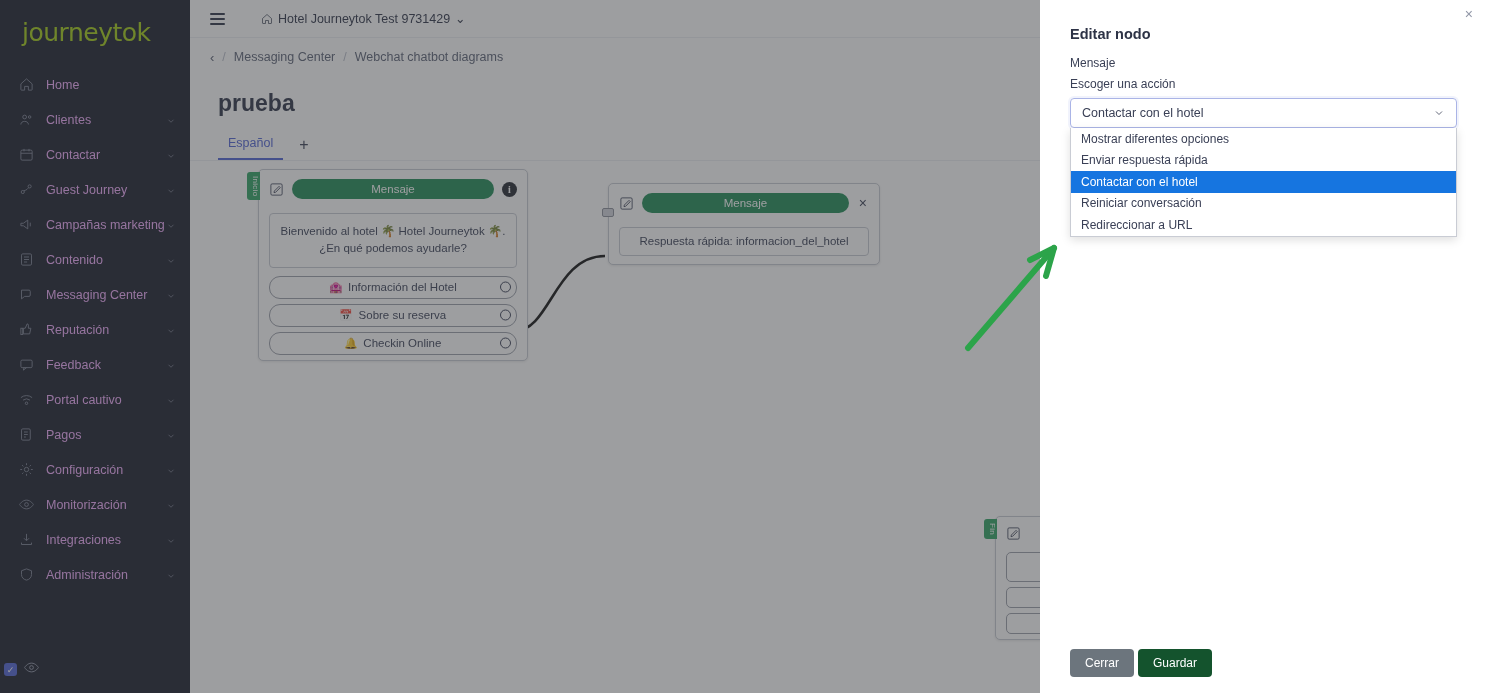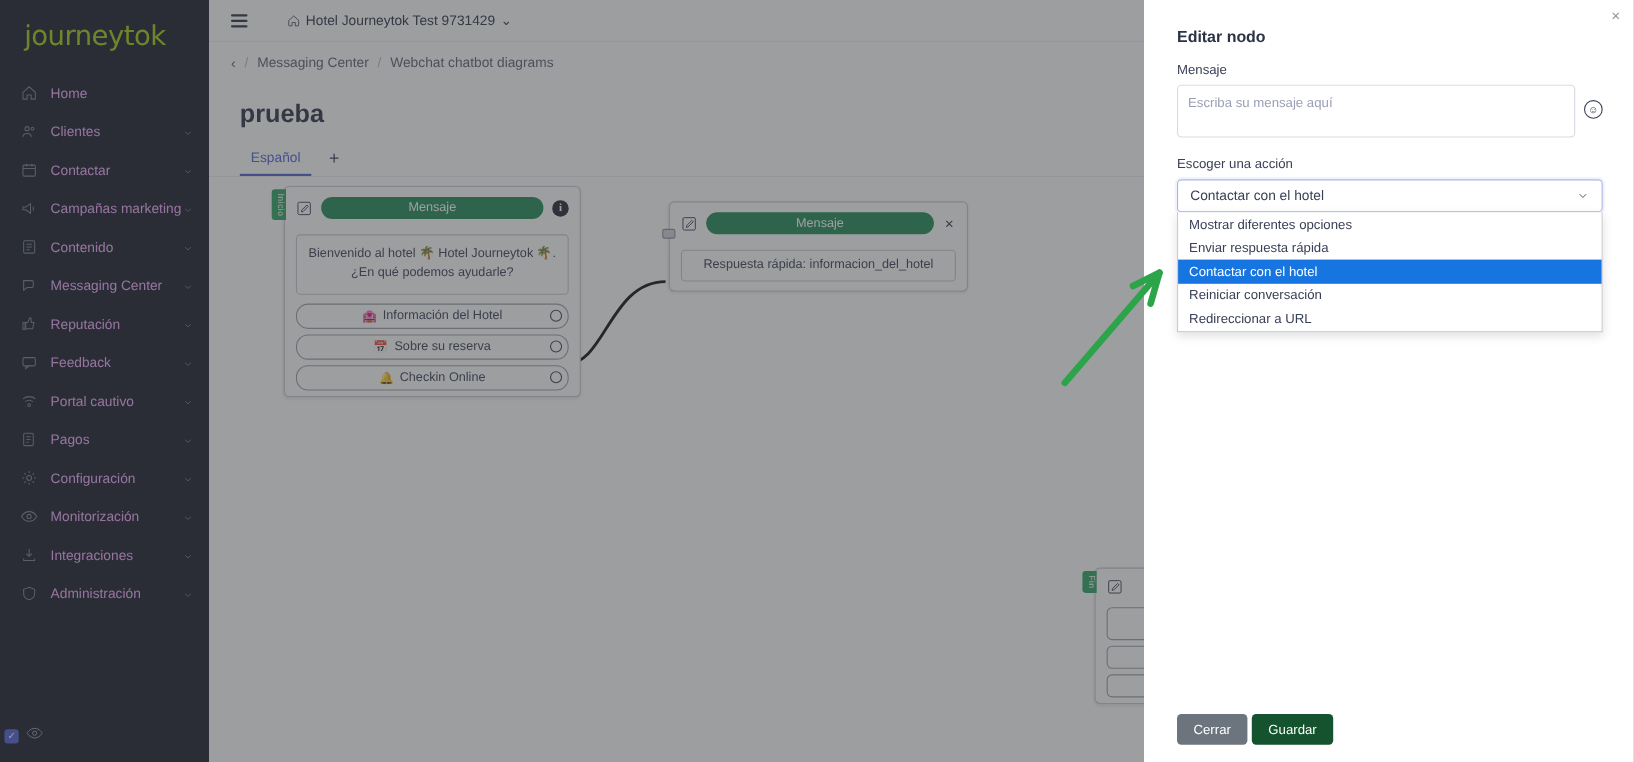--- a/index.html
+++ b/index.html
@@ -232,20 +232,33 @@
             </svg></span>
         </div>
         <div class="nav-item">
           <span class="nav-ico">
             <svg viewBox="0 0 24 24">
               <rect x="3" y="5" width="18" height="16" rx="2"></rect>
               <path d="M3 10h18M8 3v4M16 3v4"></path>
             </svg>
           </span>
           <span class="nav-label">Contactar</span>
+          <span class="chev"><svg viewBox="0 0 24 24">
+              <path d="M6 9l6 6 6-6" fill="none"></path>
+            </svg></span>
+        </div>
+        <div class="nav-item">
+          <span class="nav-ico">
+            <svg viewBox="0 0 24 24">
+              <circle cx="6" cy="16" r="2.5"></circle>
+              <circle cx="17" cy="7" r="2.5"></circle>
+              <path d="M8 14c4-1 6-3 7-5"></path>
+            </svg>
+          </span>
+          <span class="nav-label">Guest Journey</span>
           <span class="chev"><svg viewBox="0 0 24 24">
               <path d="M6 9l6 6 6-6" fill="none"></path>
             </svg></span>
         </div>
         <div class="nav-item">
           <span class="nav-ico">
             <svg viewBox="0 0 24 24">
               <path d="M3 10v4h4l7 5V5l-7 5H3z"></path>
               <path d="M18 9v6"></path>
             </svg>
@@ -489,24 +502,20 @@
     </div>
   </div>
 
   <div class="overlay"></div>
 
   <div class="panel">
     <div class="panel-x">×</div>
     <div class="panel-title">Editar nodo</div>
 
     <div class="field-label">Mensaje</div>
-    <div class="ta-wrap">
-      <textarea class="ta" placeholder="Escriba su mensaje aquí" style=""></textarea>
-      <div class="emoji-btn">☺</div>
-    </div>
 
     <div class="field-label">Escoger una acción</div>
     <div class="sel-box">
       <span class="val">Contactar con el hotel</span>
       <svg viewBox="0 0 24 24">
           <path d="M6 9l6 6 6-6"></path>
         </svg>
     </div>
     <div class="menu" id="menu">
         <div class="menu-item">Mostrar diferentes opciones</div>

